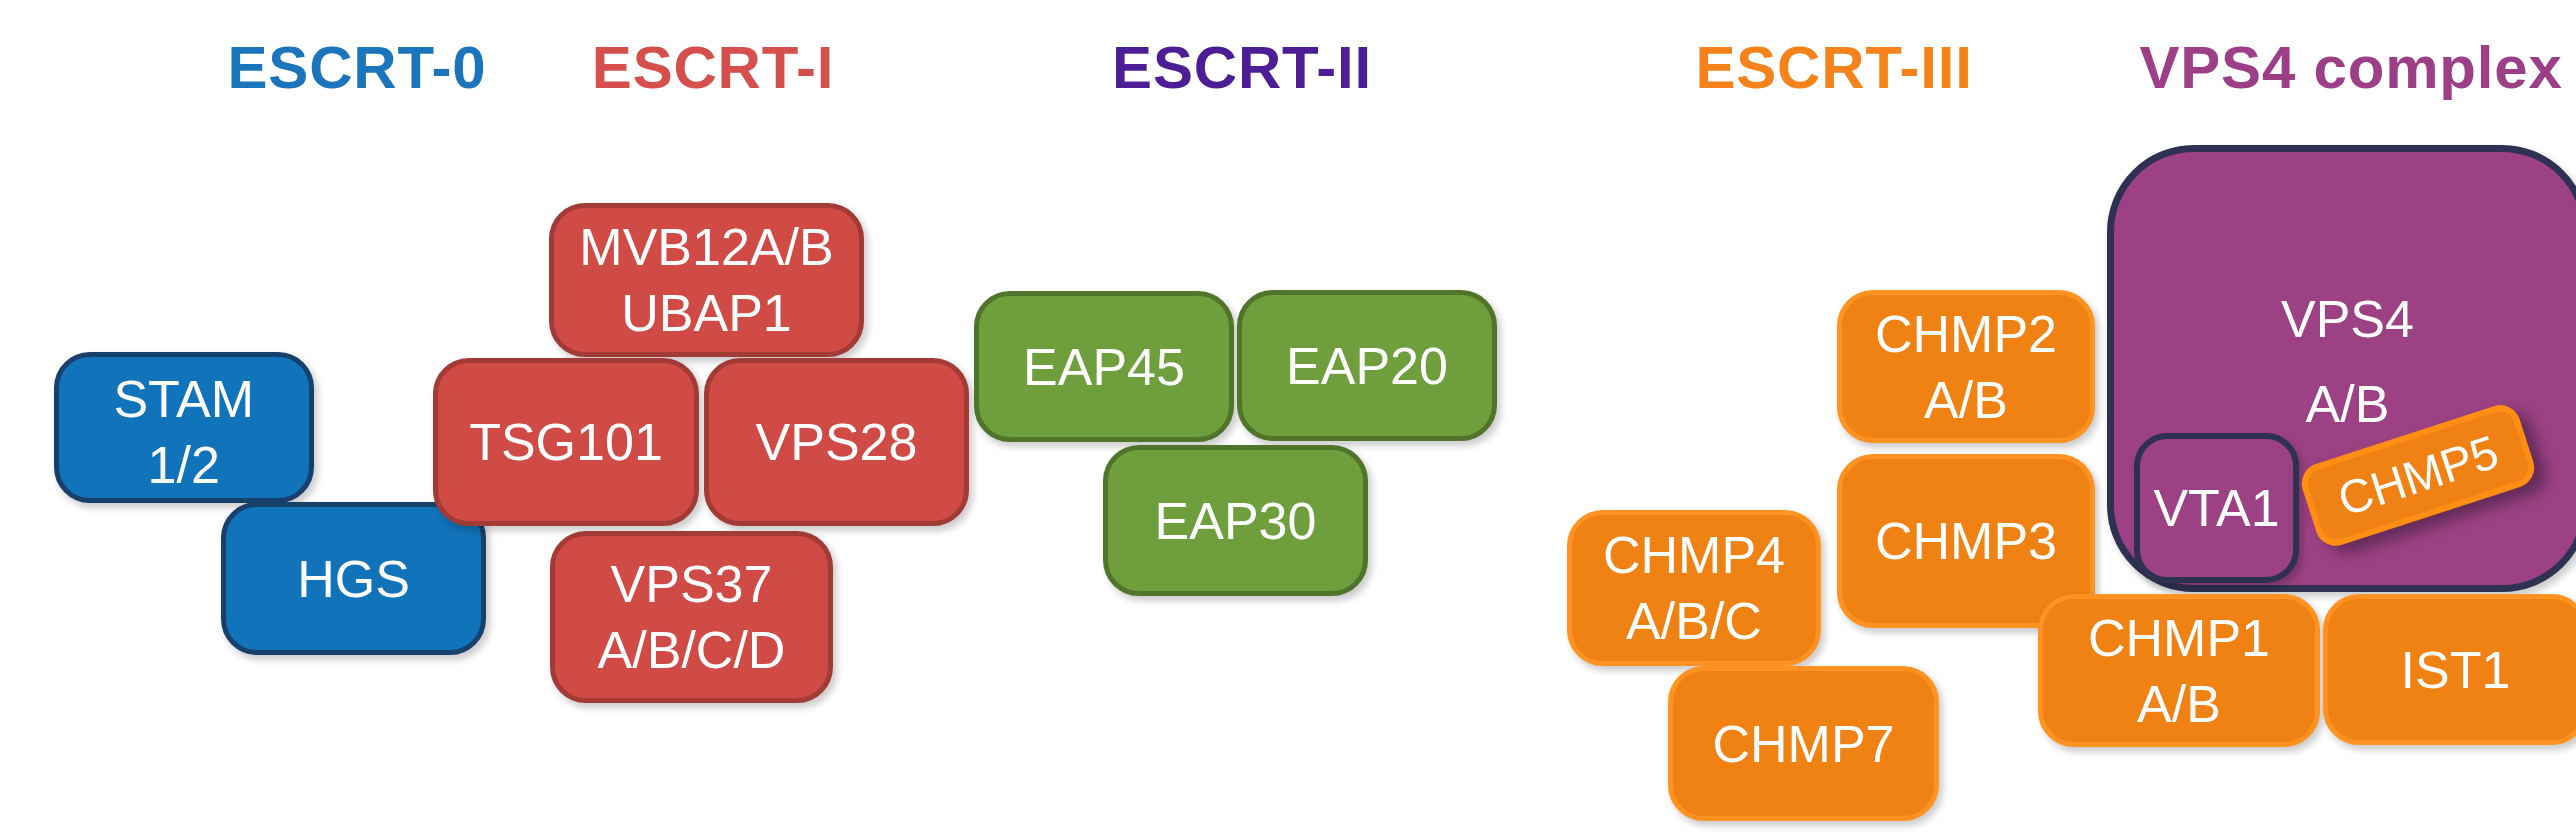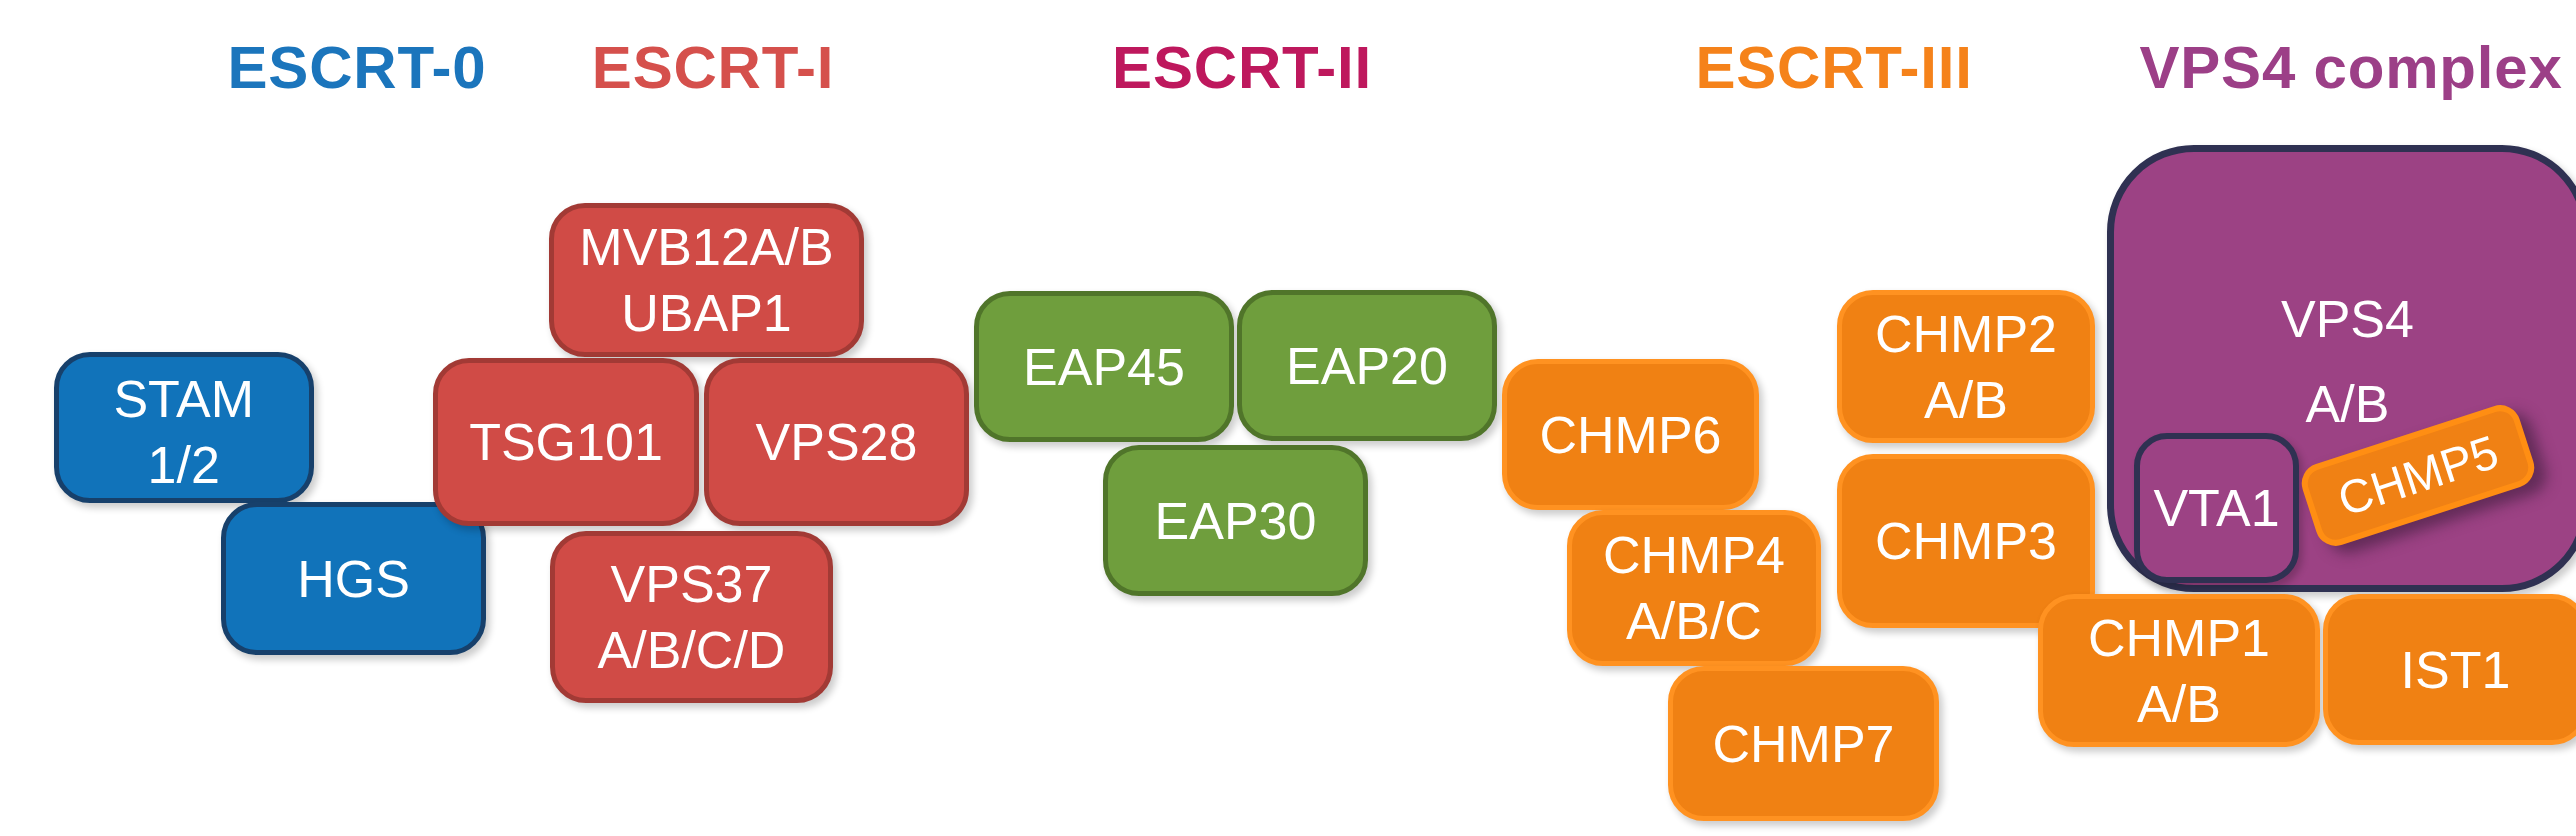--- a/index.html
+++ b/index.html
@@ -44,21 +44,21 @@
     box-shadow:9.4px 11px 14px rgba(52,26,52,0.55);
     font-size:47px;
   }
 </style>
 </head>
 <body>
 
 <div class="canvas">
     <div class="hdr" style="left: 323px; top: 33px; color: rgb(27, 117, 188);">ESCRT-0</div>
     <div class="hdr" style="left: 679px; top: 33px; color: rgb(213, 80, 76);">ESCRT-I</div>
-    <div class="hdr" style="left: 1208px; top: 33px; color: #be185d;">ESCRT-II</div>
+    <div class="hdr" style="left: 1208px; top: 33px; color: #4c1d95;">ESCRT-II</div>
     <div class="hdr" style="left: 1800px; top: 33px; color: rgb(245, 130, 26);">ESCRT-III</div>
     <div class="hdr" style="left: 2317px; top: 33px; color: rgb(156, 63, 135);">VPS4 complex</div>
     <div class="pbox" style="left: 19.7px; top: 352px; width: 260px; height: 151px; z-index: 1; background: rgb(17, 115, 186); border: 5.5px solid rgb(23, 64, 107); justify-content: flex-end;">
       <span class="ln">STAM</span>
       <span class="ln">1/2</span>
     </div>
     <div class="pbox" style="left: 187px; top: 502px; width: 265px; height: 153px; z-index: 2; background: rgb(17, 115, 186); border: 5.5px solid rgb(23, 64, 107);">
       <span class="ln">HGS</span>
     </div>
     <div class="pbox" style="left: 515px; top: 203px; width: 315px; height: 154px; z-index: 3; background: rgb(208, 75, 70); border: 5.5px solid rgb(162, 58, 53);">
@@ -76,23 +76,20 @@
       <span class="ln">A/B/C/D</span>
     </div>
     <div class="pbox" style="left: 940px; top: 291px; width: 260px; height: 151px; z-index: 7; background: rgb(111, 158, 61); border: 5.5px solid rgb(80, 117, 42);">
       <span class="ln">EAP45</span>
     </div>
     <div class="pbox" style="left: 1203px; top: 290px; width: 260px; height: 151px; z-index: 8; background: rgb(111, 158, 61); border: 5.5px solid rgb(80, 117, 42);">
       <span class="ln">EAP20</span>
     </div>
     <div class="pbox" style="left: 1069px; top: 445px; width: 265px; height: 151px; z-index: 9; background: rgb(111, 158, 61); border: 5.5px solid rgb(80, 117, 42);">
       <span class="ln">EAP30</span>
-    </div>
-    <div class="pbox" style="left: 1468px; top: 359px; width: 257px; height: 151px; z-index: 10; background: rgb(240, 129, 19); border: 5.5px solid rgb(255, 146, 33);">
-      <span class="ln">CHMP6</span>
     </div>
     <div class="pbox" style="left: 1533px; top: 510px; width: 254px; height: 156px; z-index: 11; background: rgb(240, 129, 19); border: 5.5px solid rgb(255, 146, 33);">
       <span class="ln">CHMP4</span>
       <span class="ln">A/B/C</span>
     </div>
     <div class="pbox" style="left: 1634px; top: 666px; width: 271px; height: 155px; z-index: 12; background: rgb(240, 129, 19); border: 5.5px solid rgb(255, 146, 33);">
       <span class="ln">CHMP7</span>
     </div>
     <div class="pbox" style="left: 1803px; top: 290px; width: 258px; height: 153px; z-index: 13; background: rgb(240, 129, 19); border: 5.5px solid rgb(255, 146, 33);">
       <span class="ln">CHMP2</span>

